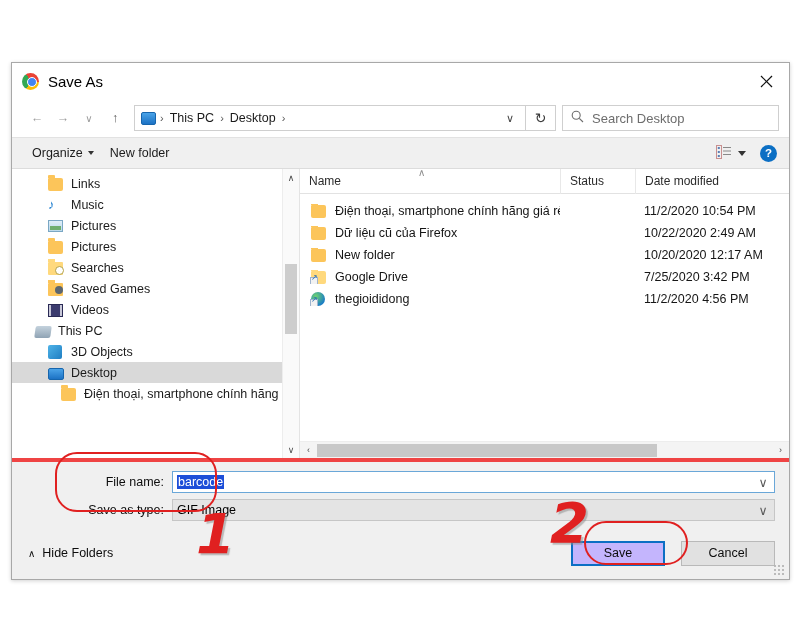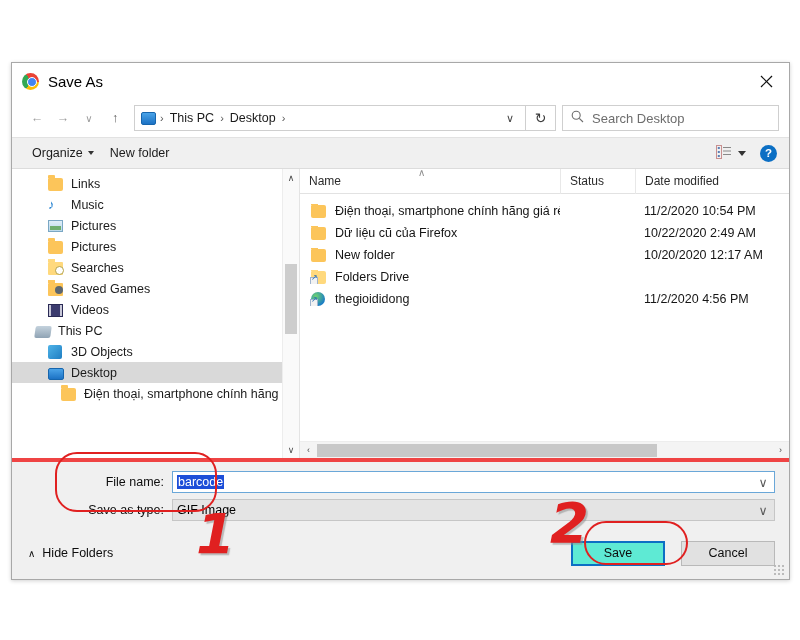--- a/index.html
+++ b/index.html
@@ -185,21 +185,21 @@
   .combo .chev { width:22px; display:flex; align-items:center; justify-content:center; color:#5a5a5a; }
 
   .footbar { height:52px; display:flex; align-items:center; padding:0 14px 0 16px; }
   .hidefolders { font-size:12.5px; color:#0d0d0d; display:flex; align-items:center; gap:7px; }
   .foot-spacer { flex:1 1 auto; }
   .btn {
     width:94px; height:25px; font-size:12.5px; color:#0d0d0d;
     display:flex; align-items:center; justify-content:center;
     background:#e1e1e1; border:1px solid #b9b9b9;
   }
-  .btn.primary { border:2px solid #0c6fc4; background:#5eead4; margin-right:16px; }
+  .btn.primary { border:2px solid #0c6fc4; background:#c4b5fd; margin-right:16px; }
   .grip { position:absolute; right:5px; bottom:4px; width:11px; height:11px;
     background-image:radial-gradient(#b5b5b5 1px, transparent 1px);
     background-size:4px 4px; opacity:.9; }
 
   
   .anno-box {
     position:absolute; border:2.5px solid #e02020; border-radius:22px;
     pointer-events:none;
   }
   #anno-box-1 { left:55px; top:452px; width:162px; height:60px; }
@@ -400,23 +400,24 @@
             <div class="cell-status"></div>
             <div class="cell-date">10/20/2020 12:17 AM</div>
           </div>
           <div class="row">
             <div class="cell-name">
               <span style="display: flex; align-items: center; width: 16px; flex: 0 0 16px;">
                 <span class="folder pale">
                   <span class="shortcut-arrow"></span>
                 </span>
               </span>
-              <span>Folders Drive</span>
+              <span>Google Drive</span>
             </div>
             <div class="cell-status"></div>
+            <div class="cell-date">7/25/2020 3:42 PM</div>
           </div>
           <div class="row">
             <div class="cell-name">
               <span style="display: flex; align-items: center; width: 16px; flex: 0 0 16px;">
                 <span class="globe">
                   <span class="shortcut-arrow"></span>
                 </span>
               </span>
               <span>thegioididong</span>
             </div>

